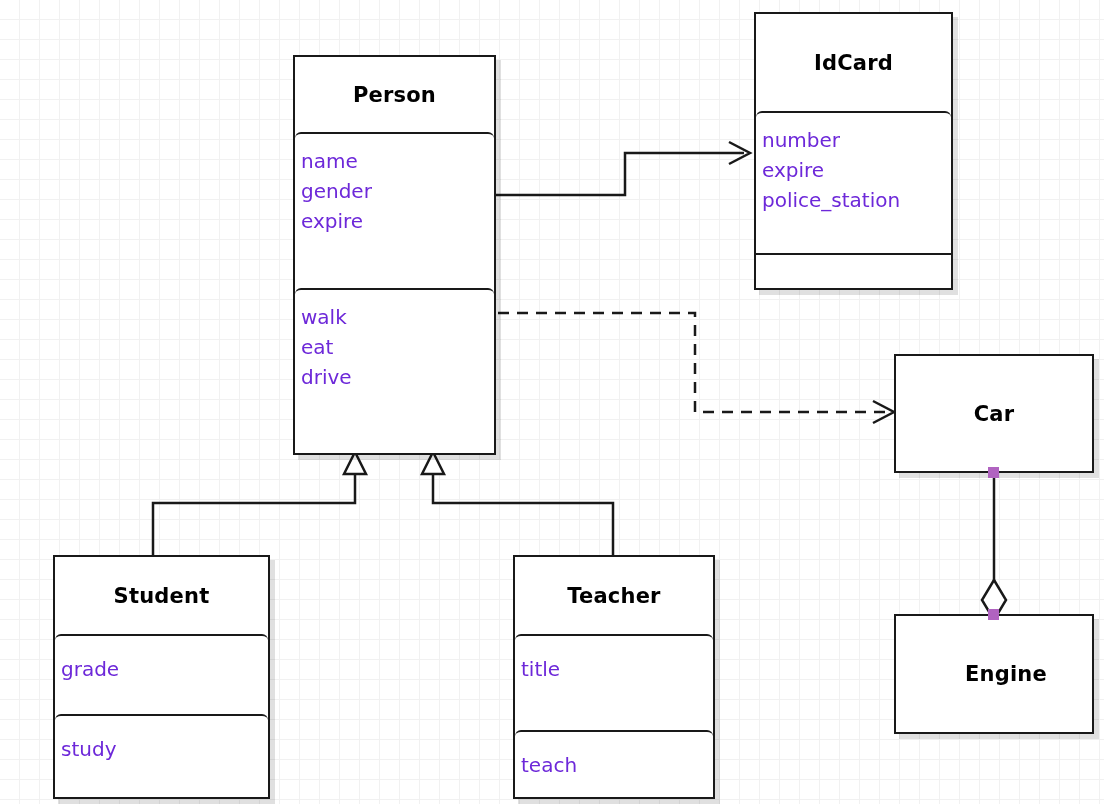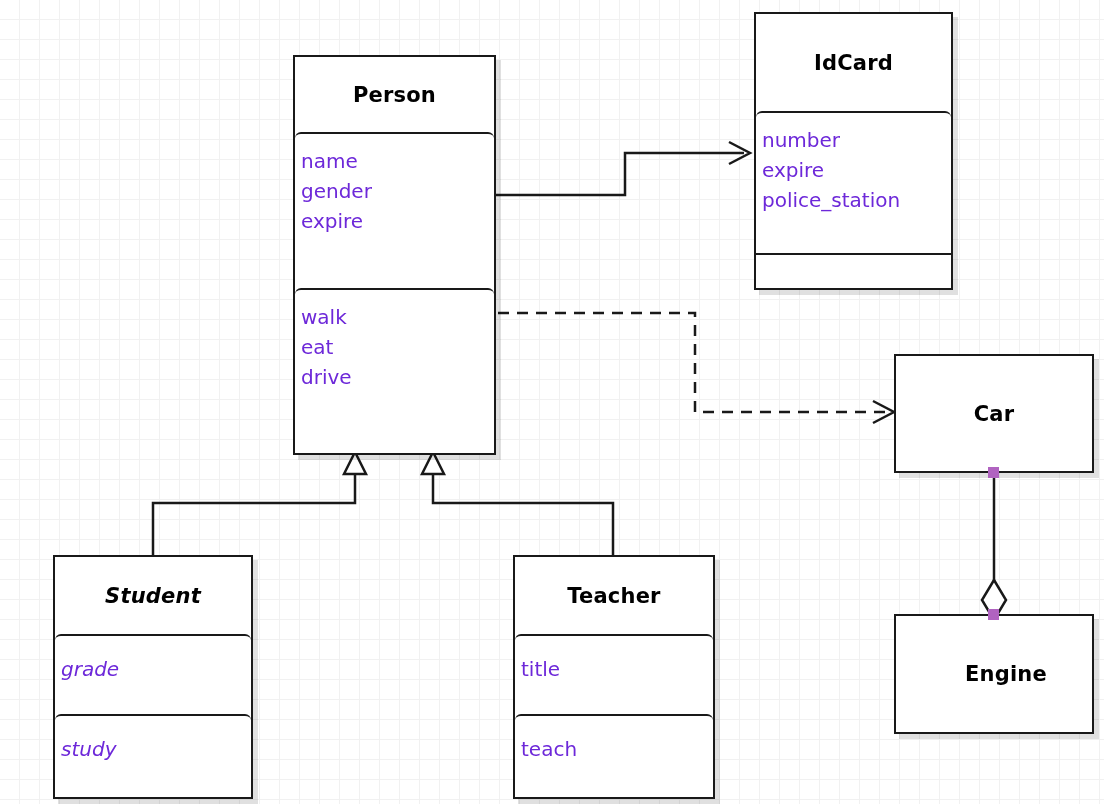--- a/index.html
+++ b/index.html
@@ -135,33 +135,33 @@
   </div>
 
   <div class="uml-class" style="left:894px; top:354px; width:200px; height:119px;">
     <div class="compartment title-compartment" style="flex:1;">Car</div>
   </div>
 
   <div class="uml-class" style="left:894px; top:614px; width:200px; height:120px;">
     <div class="compartment title-compartment" style="flex:1;margin-left:24px;">Engine</div>
   </div>
 
-  <div class="uml-class" style="left:53px; top:555px; width:200px; height:244px;font-style:italic;">
+  <div class="uml-class" style="left:53px; top:555px; width:217px; height:244px;">
     <div class="compartment title-compartment" style="height:77px;">Student</div>
     <div class="compartment member-compartment single" style="height:80px;">
       <div class="member-line">grade</div>
     </div>
     <div class="compartment member-compartment single" style="flex:1;">
       <div class="member-line">study</div>
     </div>
   </div>
 
   <div class="uml-class" style="left:513px; top:555px; width:202px; height:244px;">
     <div class="compartment title-compartment" style="height:77px;">Teacher</div>
-    <div class="compartment member-compartment single" style="height:80px;">
+    <div class="compartment member-compartment single" style="height:96px;">
       <div class="member-line">title</div>
     </div>
     <div class="compartment member-compartment single" style="flex:1;">
       <div class="member-line">teach</div>
     </div>
   </div>
 
   <div class="handle" style="left:988px; top:467px;"></div>
   <div class="handle" style="left:988px; top:609px;"></div>
 

